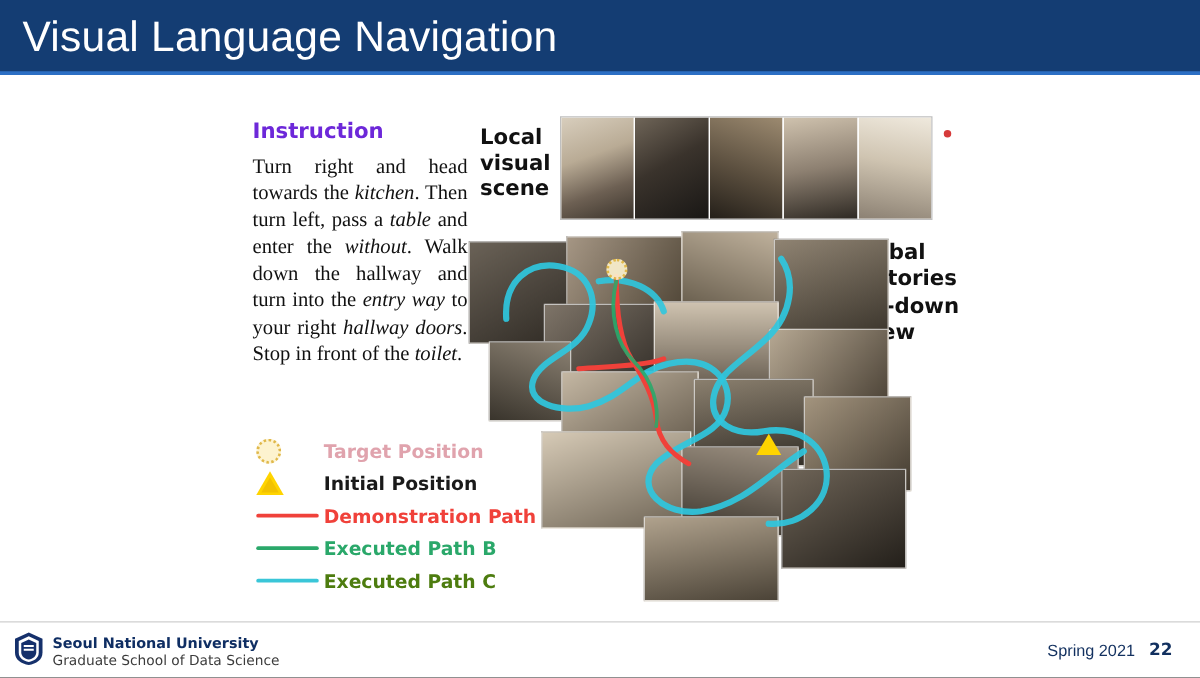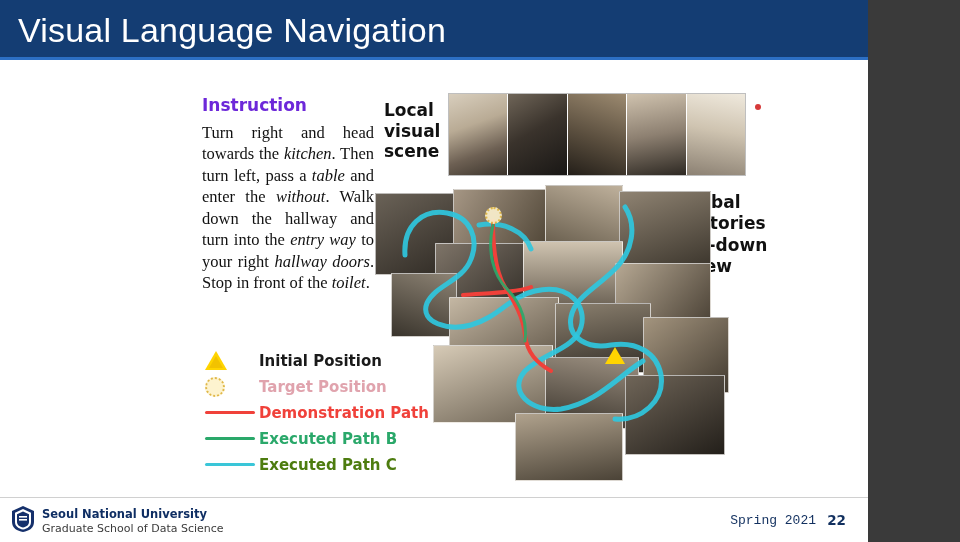--- a/index.html
+++ b/index.html
@@ -5,21 +5,21 @@
   html, body {
     margin: 0;
     padding: 0;
     background: #3a3a3a;
   }
   body {
     font-family: "Liberation Sans", sans-serif;
   }
   .slide {
     position: relative;
-    width: 868px;
+    width: 960px;
     height: 542px;
     background: #ffffff;
     overflow: hidden;
   }
   
   .title-bar {
     position: absolute;
     left: 0; top: 0;
     width: 960px;
     height: 60px;
@@ -228,21 +228,21 @@
     position: absolute;
     left: 42px; top: 522px;
     font-family: "DejaVu Sans", sans-serif;
     font-size: 11px;
     color: #3b3b3b;
     white-space: nowrap;
   }
   .term {
     position: absolute;
     right: 52px; top: 513px;
-    font-family: Liberation Mono, monospace;
+    font-family: Liberation Sans, sans-serif;
     font-size: 13px;
     color: #12305f;
     white-space: nowrap;
   }
   .page-num {
     position: absolute;
     right: 22px; top: 512px;
     font-family: "DejaVu Sans", sans-serif;
     font-size: 13.5px;
     font-weight: bold;
@@ -260,29 +260,29 @@
   </div>
 
   <div class="instruction-block">
     <div class="instruction-title">Instruction</div>
     <div class="instruction-body" id="instruction-text">Turn right and head towards the <i>kitchen</i>. Then turn left, pass a <i>table</i> and enter the <i>without</i>. Walk down the hallway and turn into the <i>entry way</i> to your right <i>hallway doors</i>. Stop in front of the <i>toilet</i>.</div>
   </div>
 
   <div class="legend">
     <div class="legend-row">
       <span class="legend-sym">
+          <span class="circ"></span>
+        </span>
+      <span class="legend-label" style="color:#e0a3ad">Target Position</span>
+    </div>
+    <div class="legend-row">
+      <span class="legend-sym">
           <span class="tri"></span>
         </span>
       <span class="legend-label" style="color:#1a1a1a">Initial Position</span>
-    </div>
-    <div class="legend-row">
-      <span class="legend-sym">
-          <span class="circ"></span>
-        </span>
-      <span class="legend-label" style="color:#e0a3ad">Target Position</span>
     </div>
     <div class="legend-row">
       <span class="legend-sym">
           <span class="line" style="background:#f0413a"></span>
         </span>
       <span class="legend-label" style="color:#f0413a">Demonstration Path A</span>
     </div>
     <div class="legend-row">
       <span class="legend-sym">
           <span class="line" style="background:#2aa86a"></span>

